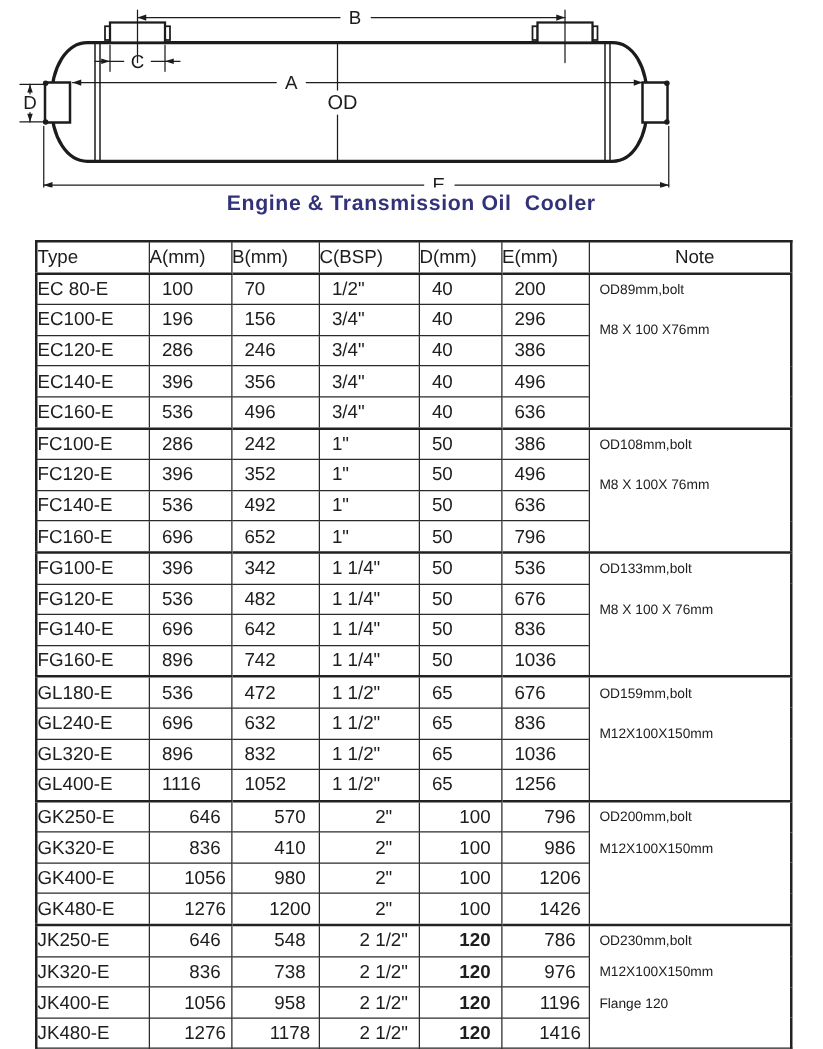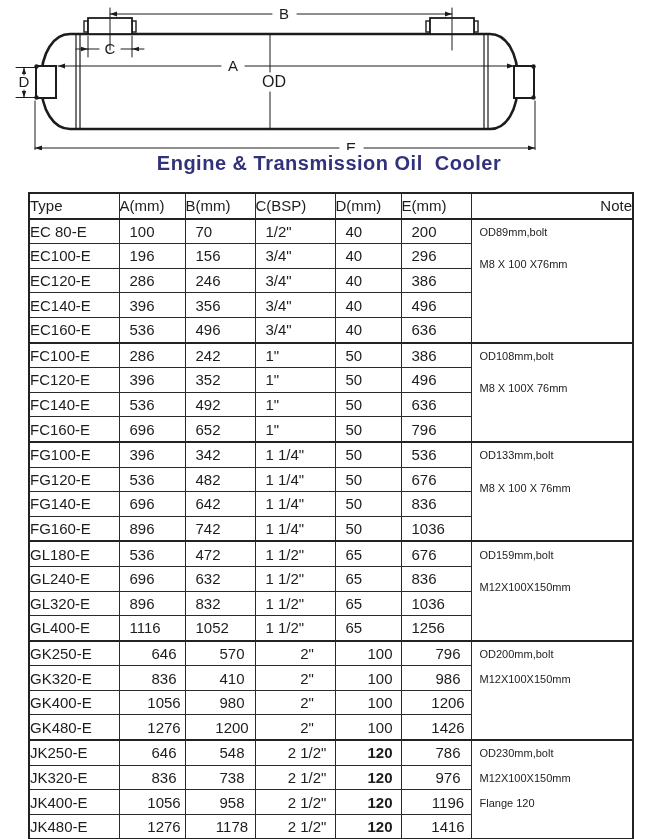--- a/index.html
+++ b/index.html
@@ -4,36 +4,36 @@
 <style>
   html,body{margin:0;padding:0;}
   body{
     width:658px;height:839px;background:#ffffff;
     font-family:"Liberation Sans", sans-serif;
     color:#1d1d1d;overflow:hidden;
   }
   .drawing-wrap{width:658px;height:150px;position:relative;}
   .diagram-title{
     width:658px;text-align:center;
-    font-size:20px;font-weight:bold;color:#32327a;
+    font-size:17px;font-weight:bold;color:#32327a;
     letter-spacing:0.5px;white-space:pre;line-height:26px;height:26px;
   }
   table.spec{
     border-collapse:collapse;table-layout:fixed;
     width:604px;margin:16px 0 0 28px;
     border:2px solid #222222;
   }
   .spec th,.spec td{
     border:1px solid #2b2b2b;
     font-size:15px;font-weight:400;color:#1d1d1d;
     height:23.6px;padding:0;overflow:hidden;white-space:nowrap;
     vertical-align:middle;background:#ffffff;
   }
   .spec th{text-align:left;}
-  .spec th.note-h{text-align:right;padding-left:8px;}
+  .spec th.note-h{text-align:center;padding-left:8px;}
   .spec td.type-col{}
   .spec td.al{text-align:left;padding-left:10px;}
   .spec td.ac{text-align:center;padding-left:24px;}
   .spec td.bd{font-weight:bold;}
   .spec tr.group-start td{border-top:2px solid #222222;}
   .spec td.note-cell{
     vertical-align:top;text-align:left;padding:0 0 0 8px;
   }
   .note-line{height:24.6px;display:flex;align-items:center;font-size:11px;}
   .note-line.spread{margin-top:8px;}

